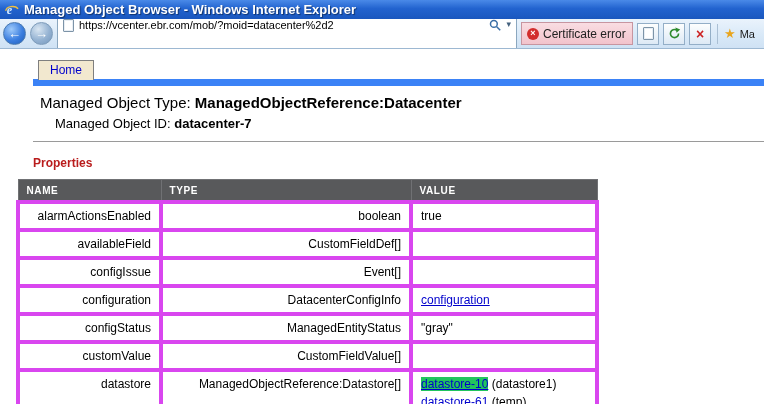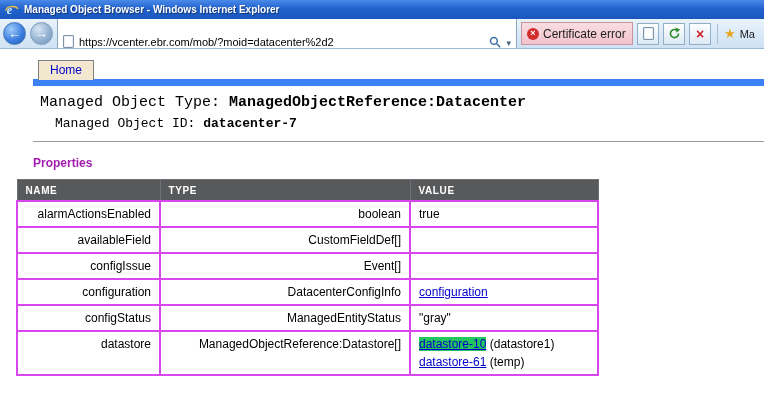--- a/index.html
+++ b/index.html
@@ -4,32 +4,32 @@
 <style>
   * { margin:0; padding:0; box-sizing:border-box; }
   html,body { width:764px; height:404px; overflow:hidden; }
   body { font-family:"Liberation Sans", sans-serif; background:#fff; }
 
   .window { width:764px; height:404px; display:flex; flex-direction:column; overflow:hidden; }
 
   
   .titlebar { flex:0 0 19px; background:linear-gradient(180deg,#4a8ae8 0%,#2263cf 45%,#1a57be 100%);
               display:flex; align-items:center; gap:5px; padding:0 5px; }
-  .title-text { color:#fff; font-size:10px; font-weight:bold; text-shadow:1px 1px 1px rgba(0,0,0,.45); white-space:nowrap; }
+  .title-text { color:#fff; font-size:13px; font-weight:bold; text-shadow:1px 1px 1px rgba(0,0,0,.45); white-space:nowrap; }
 
   
   .toolbar { flex:0 0 30px; background:linear-gradient(180deg,#eaf3fc 0%,#d9e9f8 55%,#cfe2f4 100%);
              border-bottom:1px solid #9db8d2; display:flex; align-items:center; gap:4px; padding:0 3px; overflow:hidden; }
   .nav-btn { flex:0 0 23px; width:23px; height:23px; border-radius:50%; border:1px solid #4a7ab0;
              display:flex; align-items:center; justify-content:center; color:#fff; font-size:13px; font-weight:bold; line-height:1; cursor:pointer; }
   .nav-back { background:radial-gradient(circle at 35% 30%, #9ecafa 0%, #3c7fe0 55%, #1d5cb8 100%); }
   .nav-fwd  { background:radial-gradient(circle at 35% 30%, #d9e6f2 0%, #94b2d2 55%, #7496bb 100%); border-color:#7e9cba; }
 
   .address-bar { flex:0 0 460px; height:31px; background:#fff; border:1px solid #8ba7bf;
-                 display:flex; align-items:flex-end; gap:5px; padding:0 5px; cursor:text; }
+                 display:flex; align-items:flex-start; gap:5px; padding:0 5px; cursor:text; }
   .page-icon { flex:0 0 11px; width:11px; height:13px; background:#fff; border:1px solid #7d94a8;
                border-radius:1px; box-shadow:inset 0 0 0 1px #e8eef4; }
   .url-text { flex:1; font-size:11px; color:#000; white-space:nowrap; overflow:hidden; }
   .chev { font-size:9px; color:#44617e; cursor:pointer; }
 
   .cert-badge { flex:0 0 112px; height:23px; background:linear-gradient(180deg,#f9dde2,#f2c3cc);
                 border:1px solid #c795a0; display:flex; align-items:center; gap:4px; padding:0 5px; cursor:pointer; }
   .cert-icon { flex:0 0 12px; width:12px; height:12px; border-radius:50%; background:#d22d2d; color:#fff;
                font-size:9px; font-weight:bold; display:flex; align-items:center; justify-content:center; line-height:1; }
   .cert-text { font-size:12px; color:#222; white-space:nowrap; }
@@ -41,30 +41,30 @@
   .partial { display:flex; align-items:center; gap:4px; white-space:nowrap; overflow:hidden; flex:1; cursor:pointer; }
   .star { color:#e8a51f; font-size:13px; line-height:1; }
   .partial-label { font-size:11px; font-weight:normal; color:#1a1a1a; }
 
   
   .content { flex:1; background:#fff; overflow:hidden; }
   .tabs-row { margin:10px 0 0 33px; border-bottom:7px solid #3b82f6; padding-left:5px; }
   .tab { display:inline-block; border:1px solid #7f7f7f; border-bottom:none; background:#f2e8cf;
          color:#0000cc; font-size:12px; padding:2px 11px 3px; position:relative; top:1px; cursor:pointer; }
 
-  .heading-sec { margin-left:33px; border-bottom:1px solid #9a9a9a; padding:8px 0 10px 7px;font-family:Liberation Mono, monospace; }
+  .heading-sec { margin-left:33px; border-bottom:1px solid #9a9a9a; padding:8px 0 10px 7px; }
   .h1 { font-size:15px; color:#000; }
   .h2 { font-size:13px; padding:5px 0 0 15px; }
 
-  .props-label { margin:14px 0 9px 33px; font-size:12px; font-weight:bold; color:#a21caf; }
+  .props-label { margin:14px 0 9px 33px; font-size:12px; font-weight:bold; color:#b91c1c; }
 
   table.props { border-collapse:collapse; margin-left:16px; width:583px; font-size:12px; table-layout:fixed; color:#000; }
   table.props th { background:#58595b; color:#fff; font-size:10px; font-weight:bold; letter-spacing:.6px;
                    text-align:left; padding:5px 8px 4px; border:1px solid #707174; }
-  table.props td { border:2px solid #d946ef; padding:5px 8px 4px; vertical-align:top; line-height:15px; background:#fff; }
+  table.props td { border:4px solid #d946ef; padding:5px 8px 4px; vertical-align:top; line-height:15px; background:#fff; }
   td.c-name { text-align:right; }
   td.c-type { text-align:right; }
   .brk { display:inline-block; max-width:206px; word-break:break-all; text-align:right; }
   a.lnk { color:#0000cc; text-decoration:underline; cursor:pointer; }
   .hl { background:#22c55e; }
   .val-line + .val-line { margin-top:3px; }
 </style>
 </head>
 <body>
 
@@ -180,20 +180,25 @@
           <td class="c-name">configuration</td>
           <td class="c-type">DatacenterConfigInfo</td>
           <td>
             <a class="lnk">configuration</a>
           </td>
         </tr>
         <tr>
           <td class="c-name">configStatus</td>
           <td class="c-type">ManagedEntityStatus</td>
           <td>"gray"</td>
+        </tr>
+        <tr>
+          <td class="c-name">customValue</td>
+          <td class="c-type">CustomFieldValue[]</td>
+          <td></td>
         </tr>
         <tr>
           <td class="c-name">datastore</td>
           <td class="c-type">
             <span class="brk">ManagedObjectReference:Datastore[]</span>
           </td>
           <td>
             <div class="val-line">
               <a class="lnk hl">datastore-10</a><span> (datastore1)</span>
             </div>

